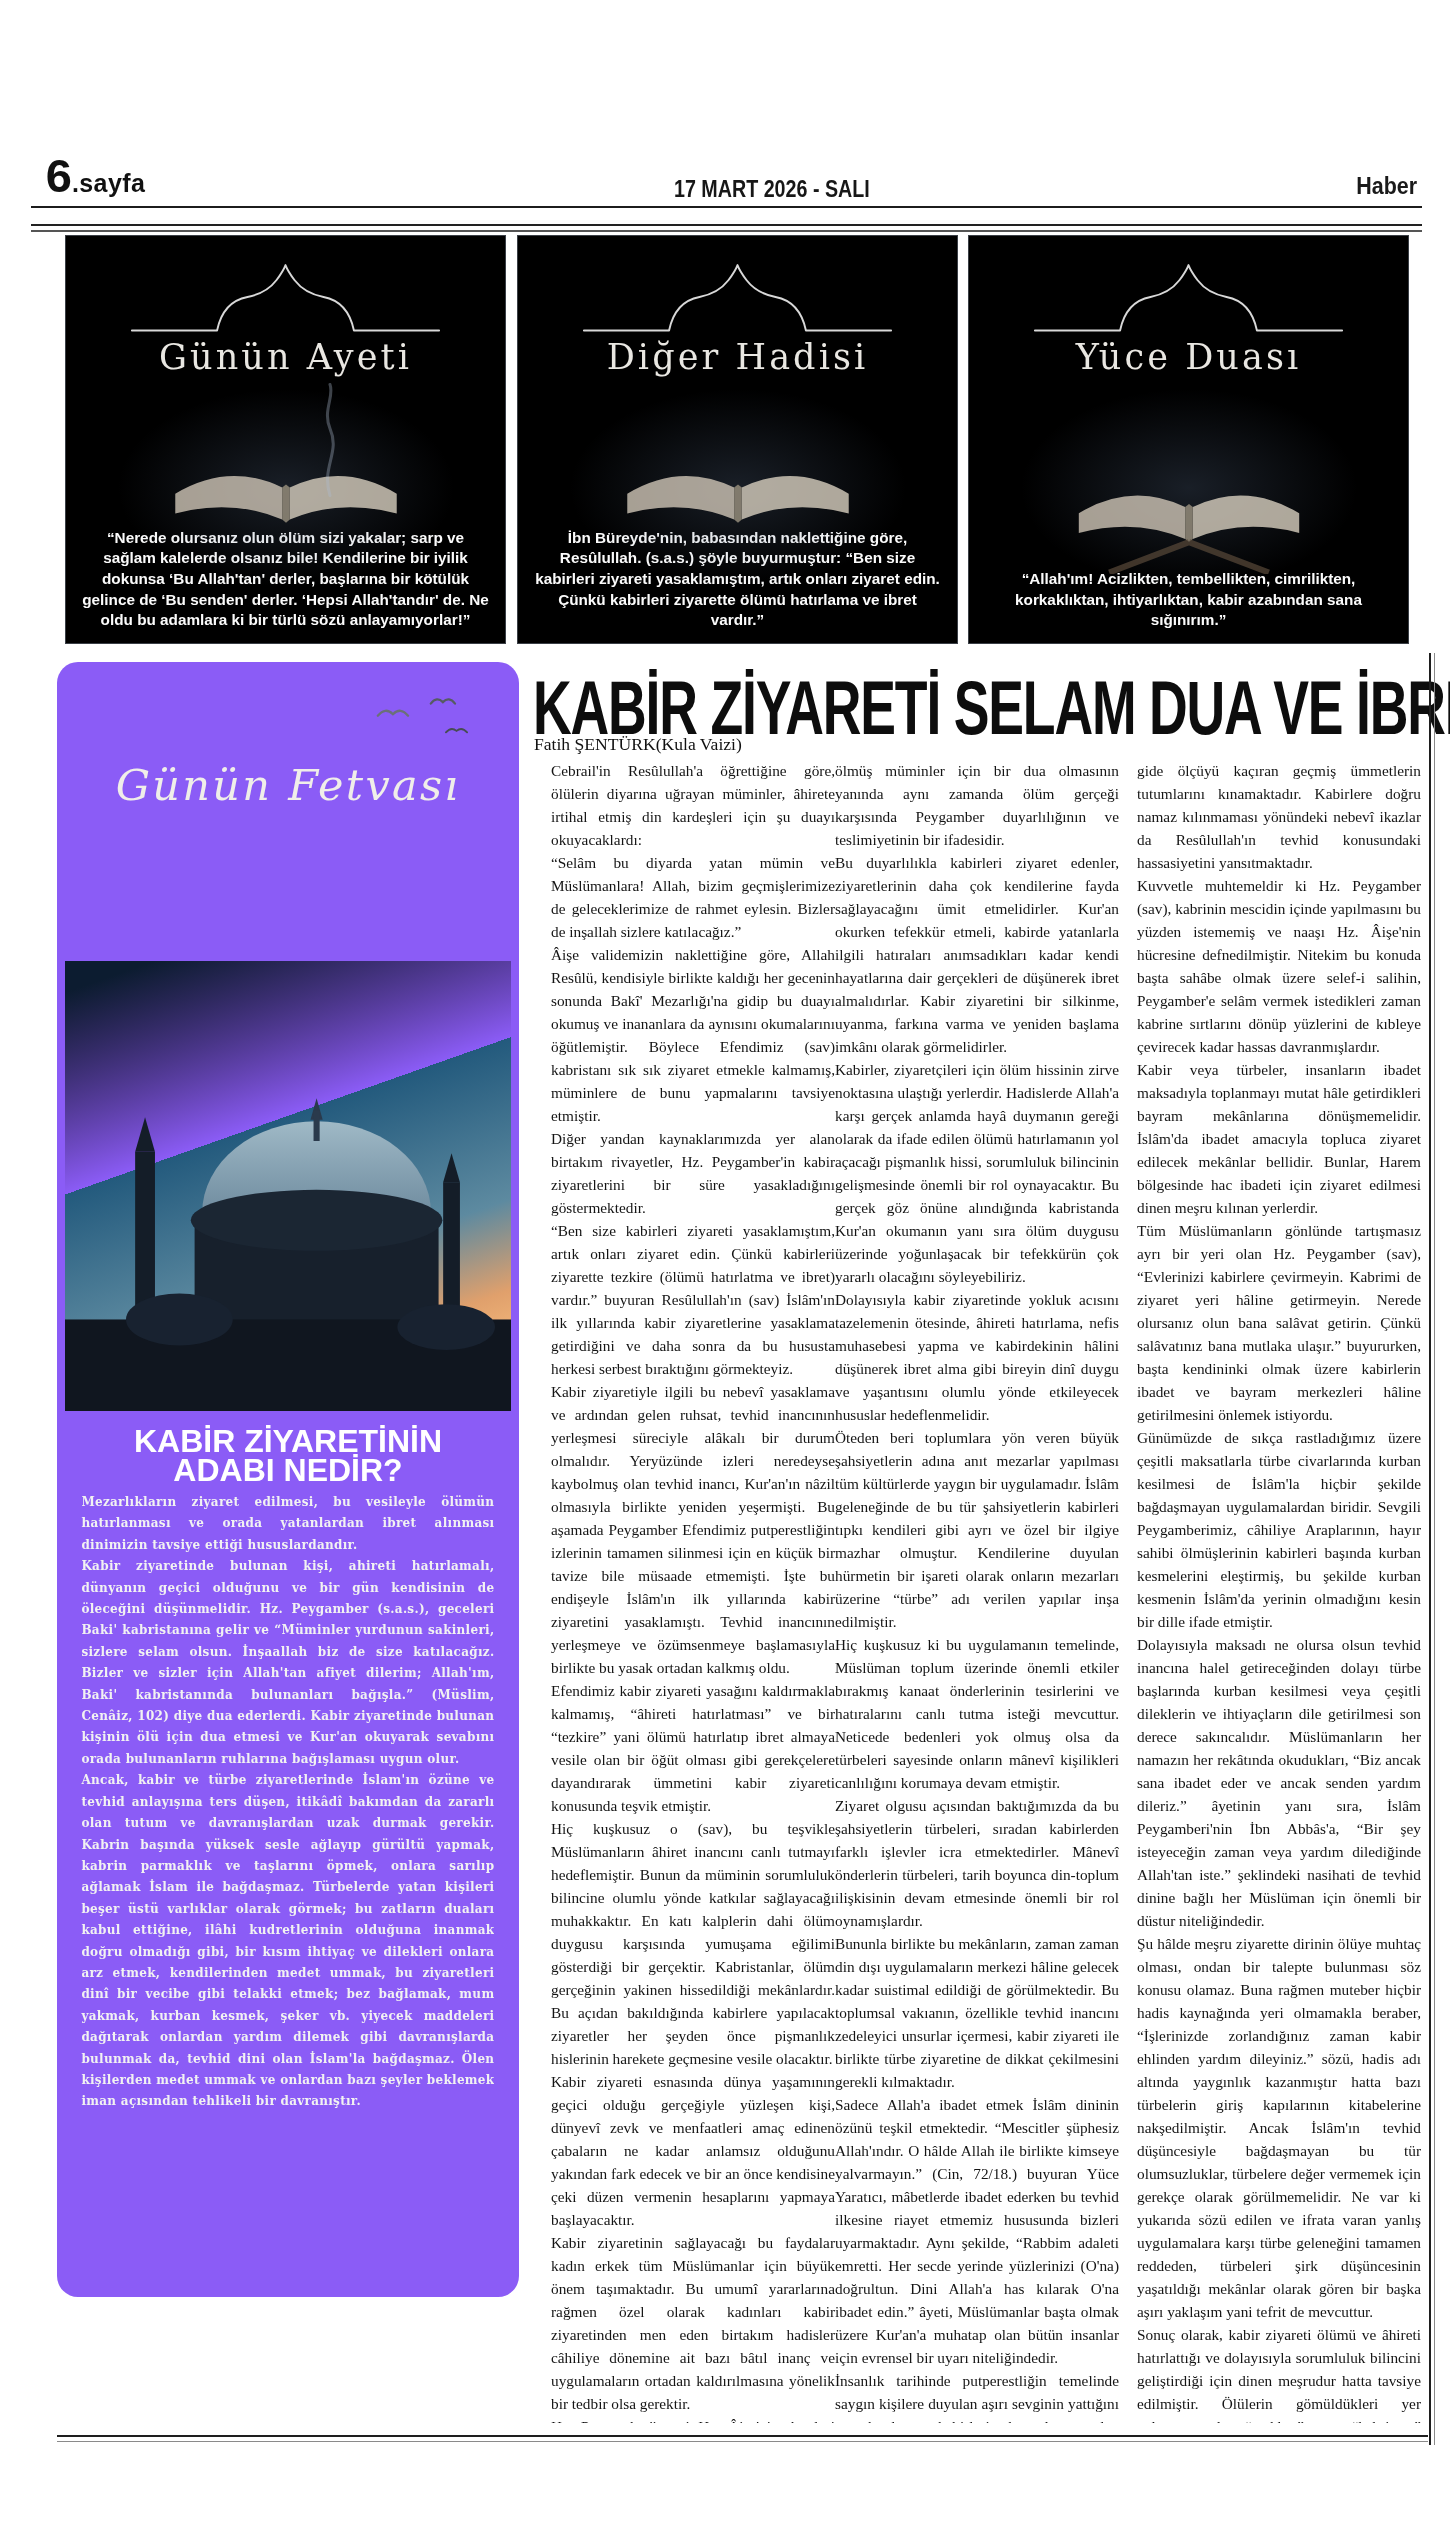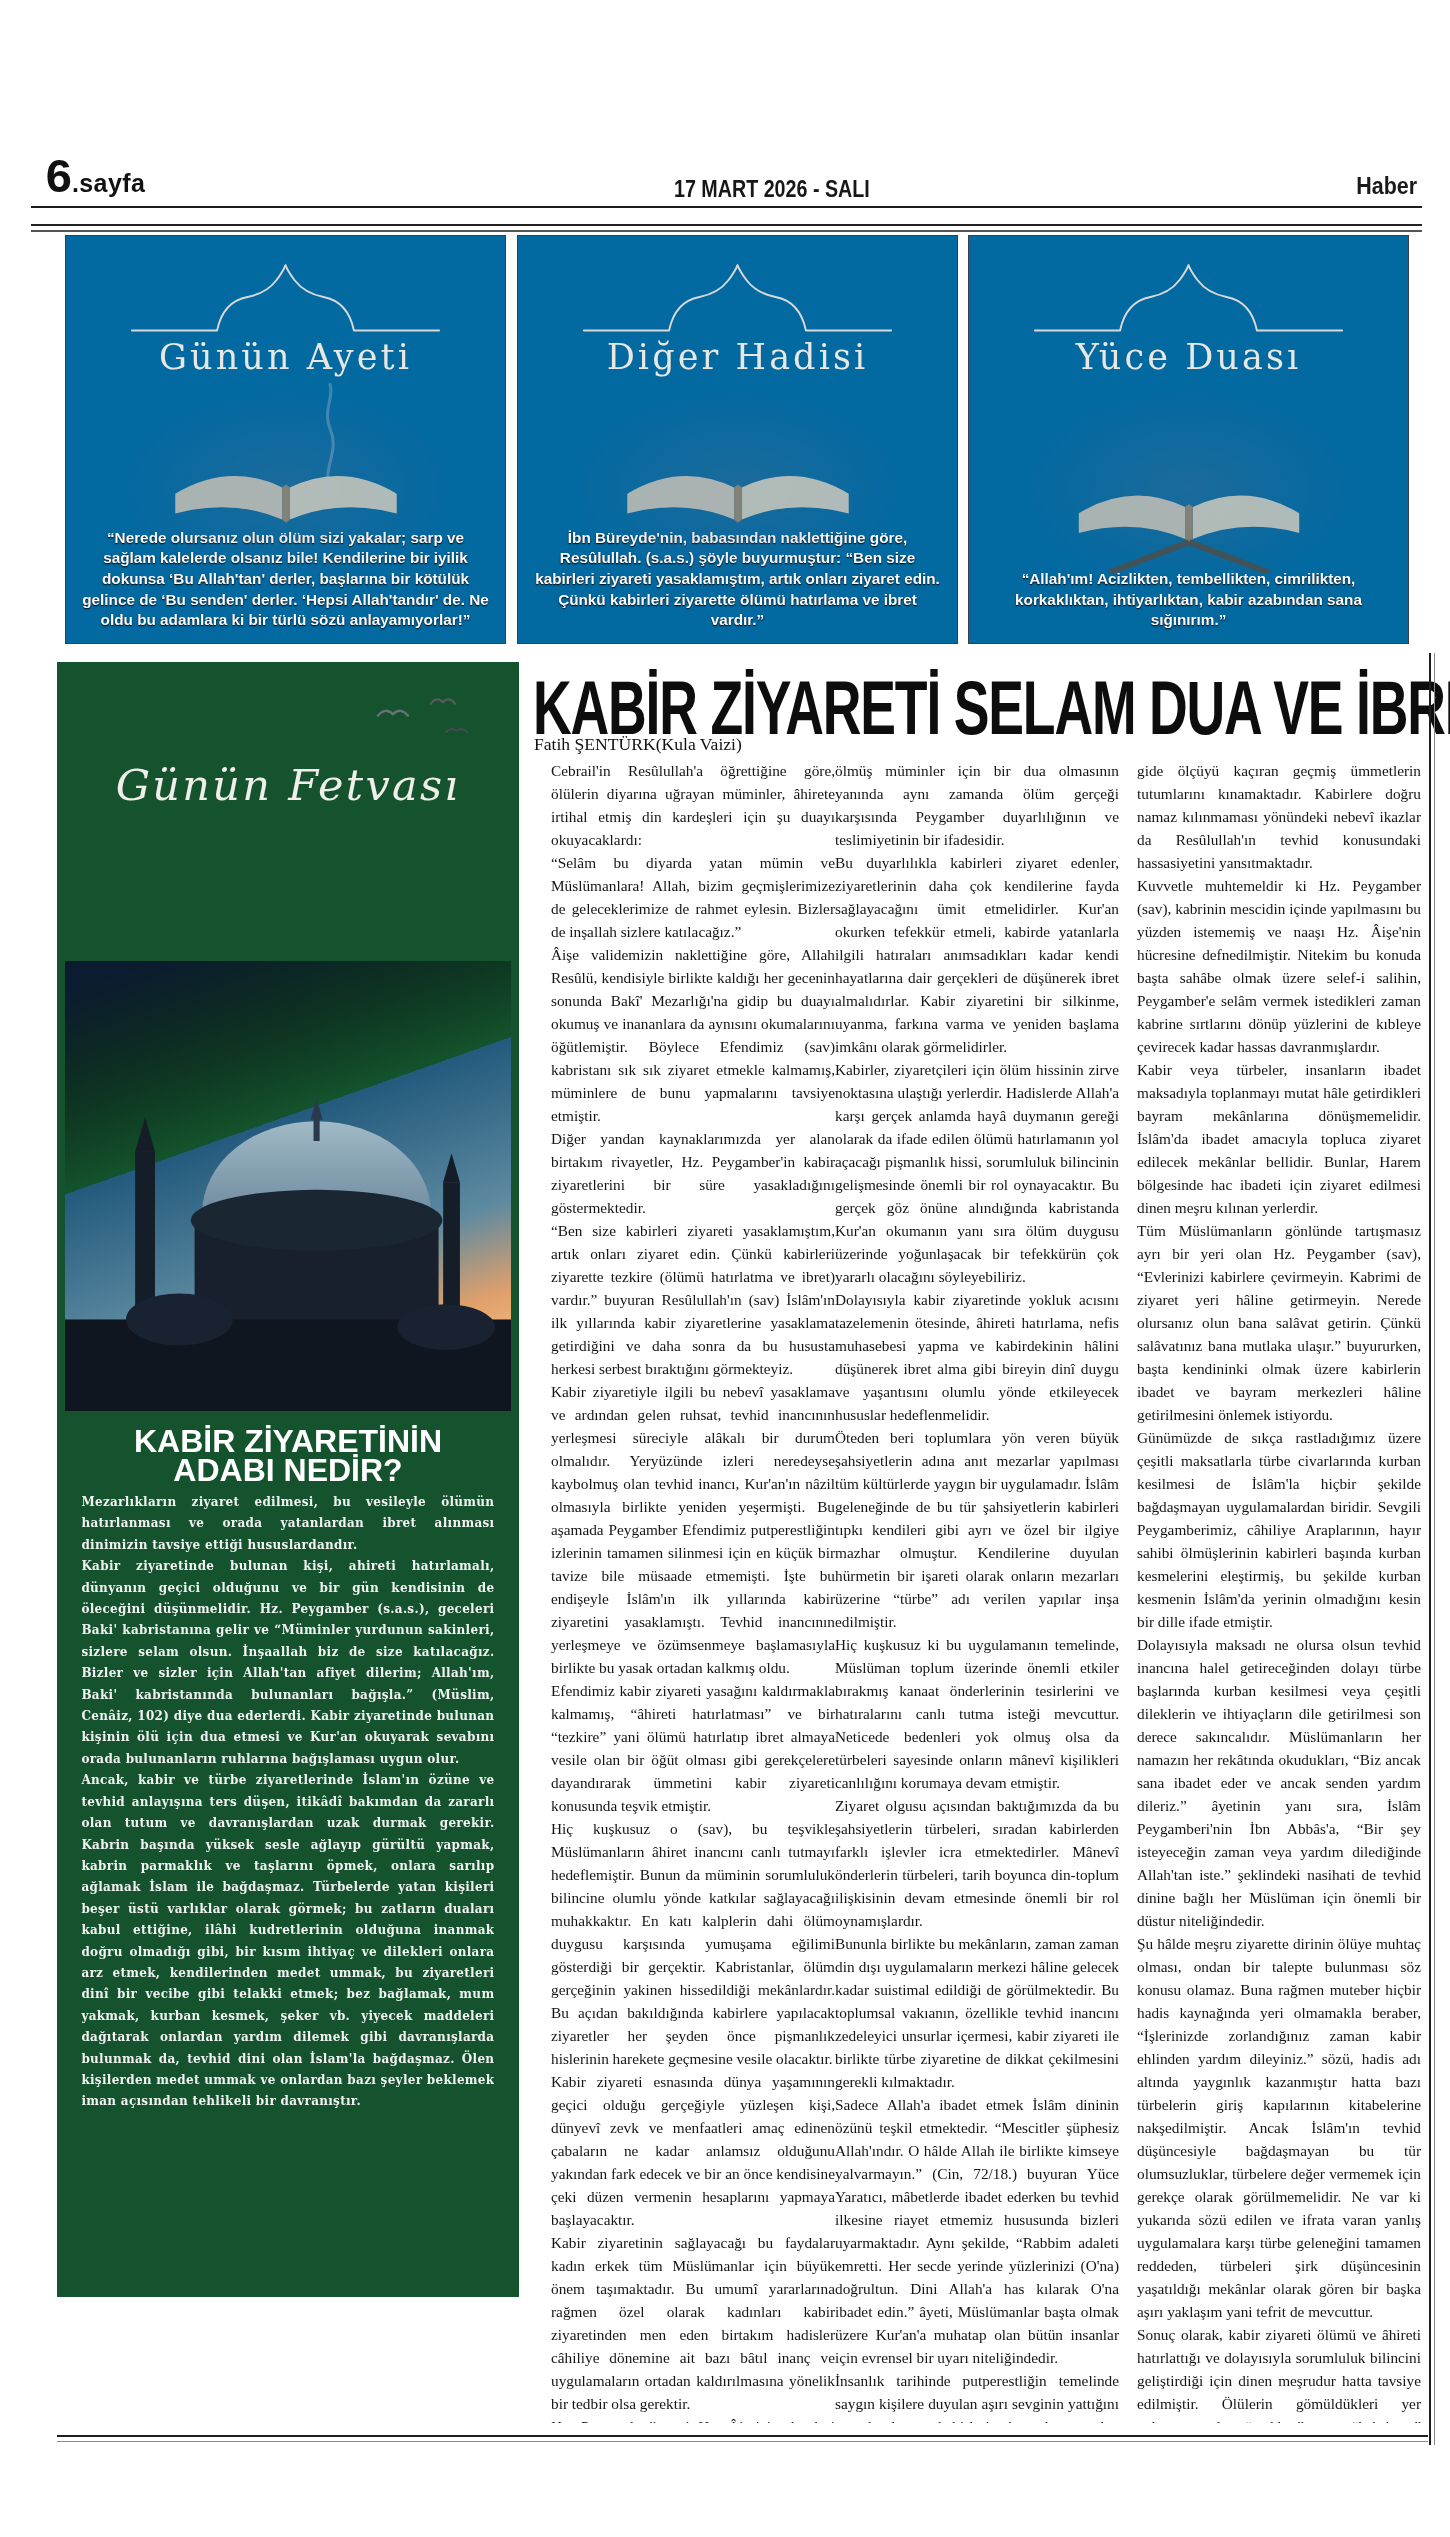--- a/index.html
+++ b/index.html
@@ -28,38 +28,38 @@
   .date { position:absolute; left:643px; top:32px; font-family:"Liberation Sans", sans-serif;
           font-weight:bold; font-size:24px; color:#171717; transform:scaleX(0.82);
           transform-origin:left; letter-spacing:0px; }
   .section { position:absolute; right:4.6px; top:29px; font-family:"Liberation Sans", sans-serif;
              font-weight:bold; font-size:24.4px; color:#1a1a1a; transform:scaleX(0.88); transform-origin:right; }
   .header-rule { position:absolute; left:30.5px; top:206px; width:1391px; height:2.3px; background:#1c1c1c; }
   .double-rule { position:absolute; left:30.5px; top:224px; width:1391px; height:7.6px;
                  border-top:2.3px solid #222; border-bottom:2.3px solid #555; }
 
   
-  .top-box { position:absolute; top:235px; width:441px; height:409px; background:#0369a1;
+  .top-box { position:absolute; top:235px; width:441px; height:409px; background:#000000;
              border:0.8px solid #3a3f46; overflow:hidden; display:flex; flex-direction:column;
              align-items:center; }
   .top-box .glow { position:absolute; left:50%; top:62%; width:336px; height:198px;
              transform:translate(-50%,-50%); background:radial-gradient(closest-side, rgba(90,110,140,.28), rgba(0,0,0,0)); }
   .dome { margin-top:26px; width:321px; height:73px; flex:none; }
   .box-title { font-family:"DejaVu Serif", serif; color:#e9e7e2; font-size:35px;
                letter-spacing:3.1px; margin-top:1.5px; font-weight:normal; }
   .box-art { flex:1 1 auto; width:100%; position:relative; }
   .book { position:absolute; left:50%; bottom:-4.6px; transform:translateX(-50%); }
   .smoke { position:absolute; left:55%; bottom:30.5px; }
   .box-quote { flex:none; width:100%; padding:0 13.7px 12.2px 13.7px; text-align:center;
                font-family:"Liberation Sans", sans-serif; font-weight:bold; color:#fbfbfb;
                font-size:15.3px; line-height:20.6px; text-shadow:0 0.8px 1.5px #000; }
 
   
   .fetva { position:absolute; left:57px; top:662px; width:462px; height:1635px;
-           background:#14532d; overflow:hidden; }
+           background:#8b5cf6; overflow:hidden;border-radius:21px; }
   .fetva-title { position:absolute; left:0; top:98px; width:100%; text-align:center;
                  font-family:"DejaVu Serif", serif; color:#f0eee9; font-size:43px;
                  letter-spacing:2.3px; font-style:italic; }
   .birds { position:absolute; right:35px; top:30.5px; }
   .mosque { position:absolute; left:7.6px; top:299px; width:446px; height:450px; }
   .fetva-heading { position:absolute; left:0; top:765px; width:100%; text-align:center;
                    font-family:"Liberation Sans", sans-serif; font-weight:bold; color:#ffffff;
                    font-size:32px; line-height:29px; white-space:pre-line; }
   .fetva-body { position:absolute; left:24.4px; top:830px; width:413px; height:786px;
                 color:#f2f2f2; font-family:"DejaVu Serif", serif; font-weight:bold;

